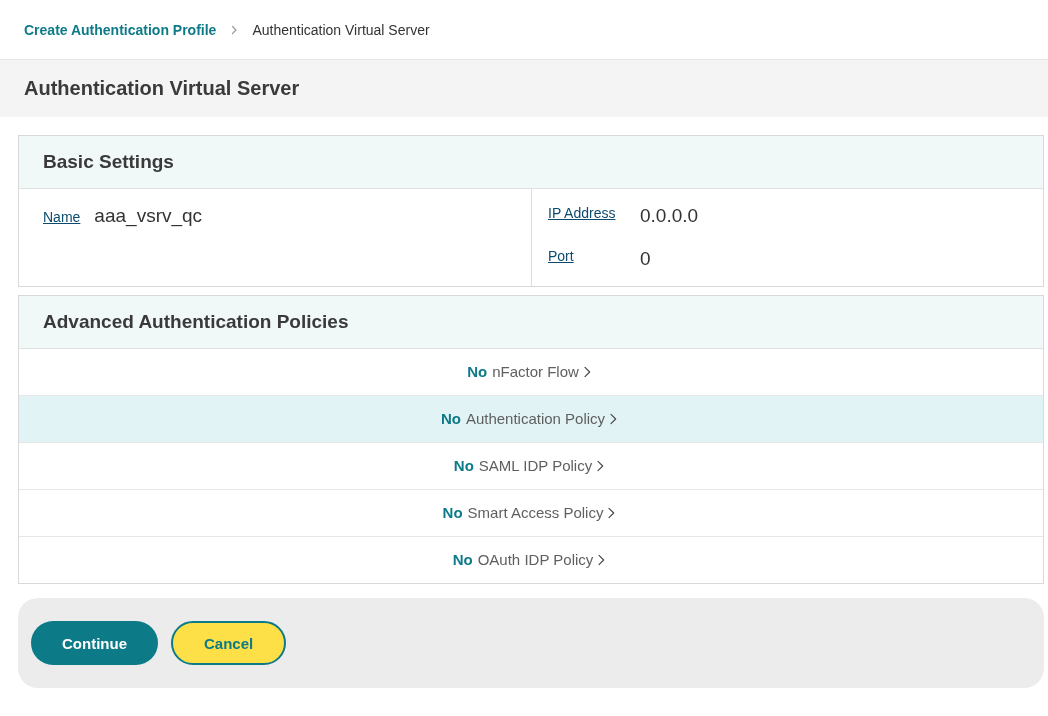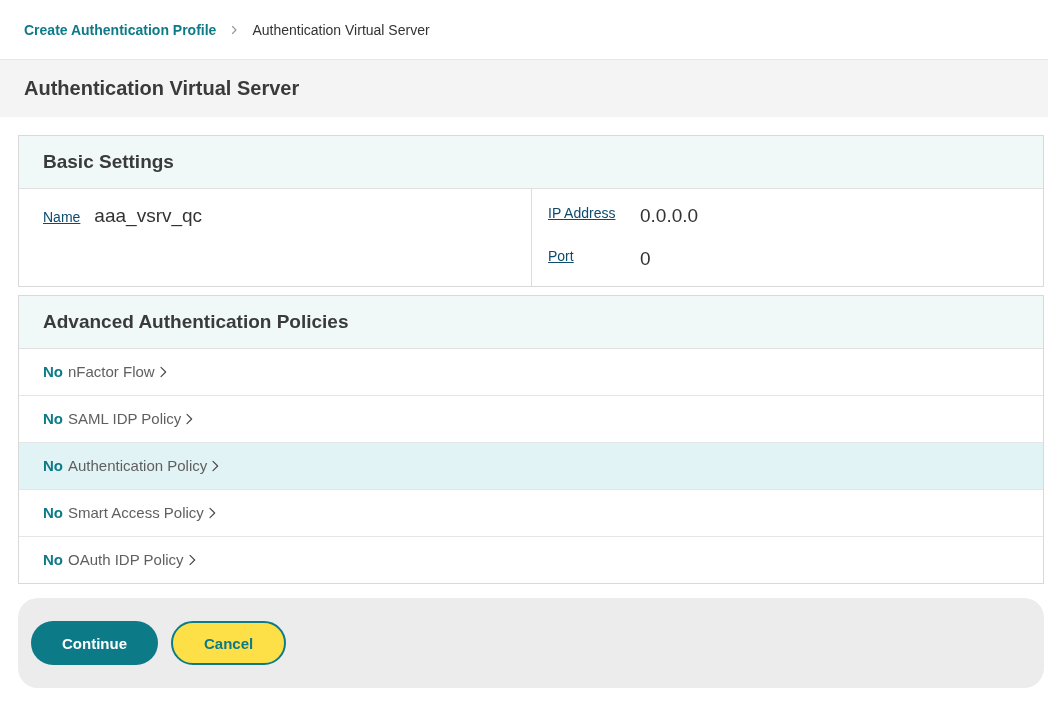--- a/index.html
+++ b/index.html
@@ -90,21 +90,21 @@
     text-decoration: underline;
   }
   .field-value {
     color: #333;
     font-size: 19px;
     font-weight: 400;
   }
   
   .policy-row {
     display: flex;
-    justify-content: flex-start;
+    justify-content: center;
     align-items: center;
     padding: 14px 24px;
     border-bottom: 1px solid #e6e6e6;
     cursor: pointer;
     background: #fff;
   }
   .policy-row:last-child { border-bottom: none; }
   .policy-row.highlighted { background: #e2f3f5; }
   .policy-prefix {
     color: #0d7a88;
@@ -193,34 +193,34 @@
       <div>
         <span class="policy-prefix">No</span><span class="policy-label">nFactor Flow</span>
       </div>
       <span class="chevron">
         <svg width="16" height="16" viewBox="0 0 24 24">
             <path d="M9 5l7 7-7 7" fill="none" stroke="#4a4a4a" stroke-width="1.8" stroke-linecap="round" stroke-linejoin="round"></path>
           </svg>
       </span>
     </div>
 
+    <div class="policy-row highlighted">
+      <div>
+        <span class="policy-prefix">No</span><span class="policy-label">Authentication Policy</span>
+      </div>
+      <span class="chevron">
+        <svg width="16" height="16" viewBox="0 0 24 24">
+            <path d="M9 5l7 7-7 7" fill="none" stroke="#4a4a4a" stroke-width="1.8" stroke-linecap="round" stroke-linejoin="round"></path>
+          </svg>
+      </span>
+    </div>
+
     <div class="policy-row">
       <div>
         <span class="policy-prefix">No</span><span class="policy-label">SAML IDP Policy</span>
-      </div>
-      <span class="chevron">
-        <svg width="16" height="16" viewBox="0 0 24 24">
-            <path d="M9 5l7 7-7 7" fill="none" stroke="#4a4a4a" stroke-width="1.8" stroke-linecap="round" stroke-linejoin="round"></path>
-          </svg>
-      </span>
-    </div>
-
-    <div class="policy-row highlighted">
-      <div>
-        <span class="policy-prefix">No</span><span class="policy-label">Authentication Policy</span>
       </div>
       <span class="chevron">
         <svg width="16" height="16" viewBox="0 0 24 24">
             <path d="M9 5l7 7-7 7" fill="none" stroke="#4a4a4a" stroke-width="1.8" stroke-linecap="round" stroke-linejoin="round"></path>
           </svg>
       </span>
     </div>
 
     <div class="policy-row">
       <div>

